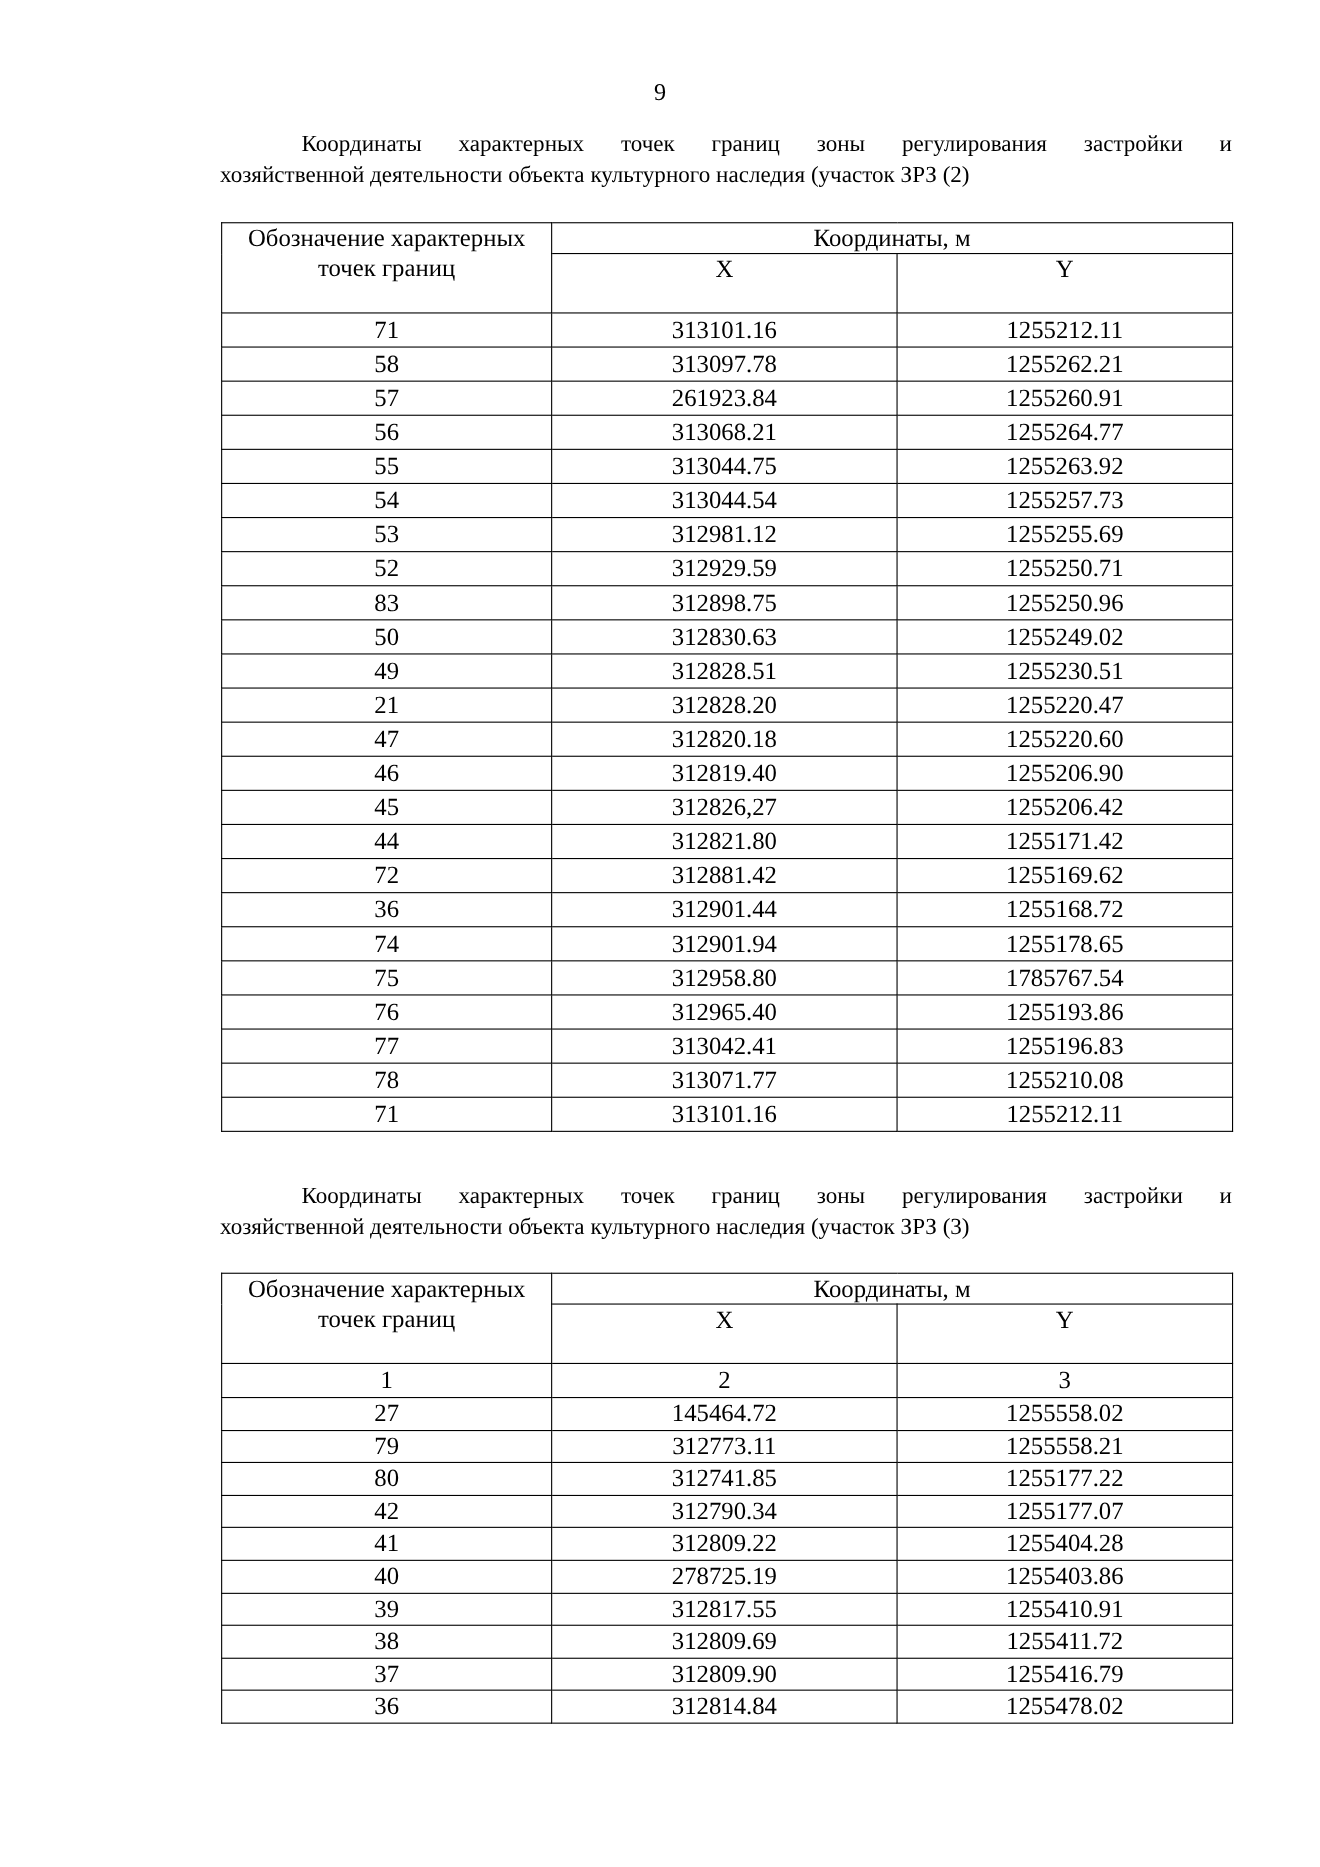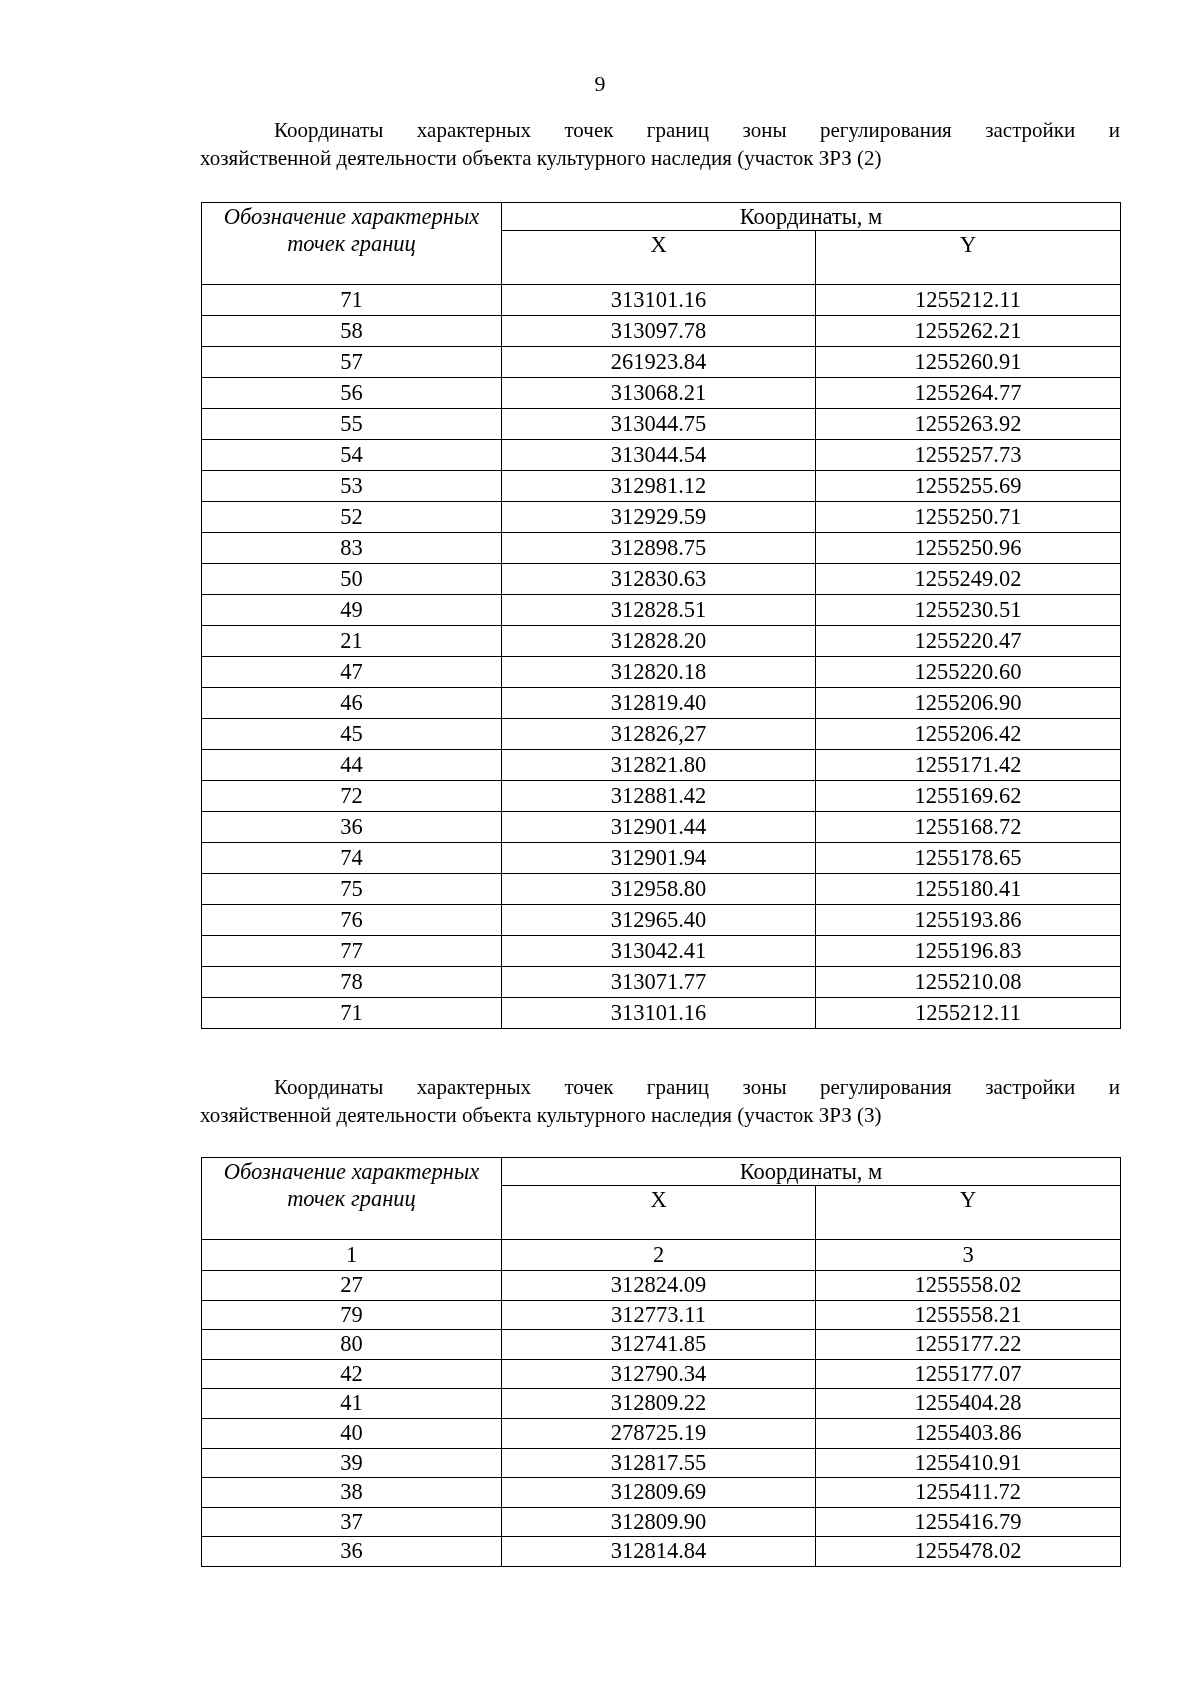--- a/index.html
+++ b/index.html
@@ -30,21 +30,21 @@
     table.coords td, table.coords th {
       border: 1.5px solid #000; padding: 0; text-align: center;
       font-weight: normal; line-height: 27px;
       vertical-align: top;
     }
     table.coords col.c1 { width: 300px; }
     table.coords col.c2 { width: 314px; }
     table.coords col.c3 { width: 305px; }
     #table-1 { top: 202px; }
     #table-2 { top: 1157px; }
-    .hdr-label { line-height: 28px; font-style: italic; }
+    .hdr-label { line-height: 28px; }
     tr.data td { height: 30px; line-height: 30px; }
     #table-2 tr.data td { height: 28.6px; line-height: 28px; }
     tr.colnum td { height: 30px; line-height: 30px; }
     th.xy { height: 53px; }
   </style>
 </head>
 <body>
 
 <div class="page-number">9</div>
 
@@ -161,21 +161,21 @@
         <td>1255168.72</td>
       </tr>
       <tr class="data">
         <td>74</td>
         <td>312901.94</td>
         <td>1255178.65</td>
       </tr>
       <tr class="data">
         <td>75</td>
         <td>312958.80</td>
-        <td>1255180.41</td>
+        <td>1785767.54</td>
       </tr>
       <tr class="data">
         <td>76</td>
         <td>312965.40</td>
         <td>1255193.86</td>
       </tr>
       <tr class="data">
         <td>77</td>
         <td>313042.41</td>
         <td>1255196.83</td>
@@ -215,21 +215,21 @@
     </tr>
     <tr class="colnum">
       <td>1</td>
       <td>2</td>
       <td>3</td>
     </tr>
   </thead>
   <tbody id="tbody-2">
       <tr class="data">
         <td>27</td>
-        <td>312824.09</td>
+        <td>145464.72</td>
         <td>1255558.02</td>
       </tr>
       <tr class="data">
         <td>79</td>
         <td>312773.11</td>
         <td>1255558.21</td>
       </tr>
       <tr class="data">
         <td>80</td>
         <td>312741.85</td>

